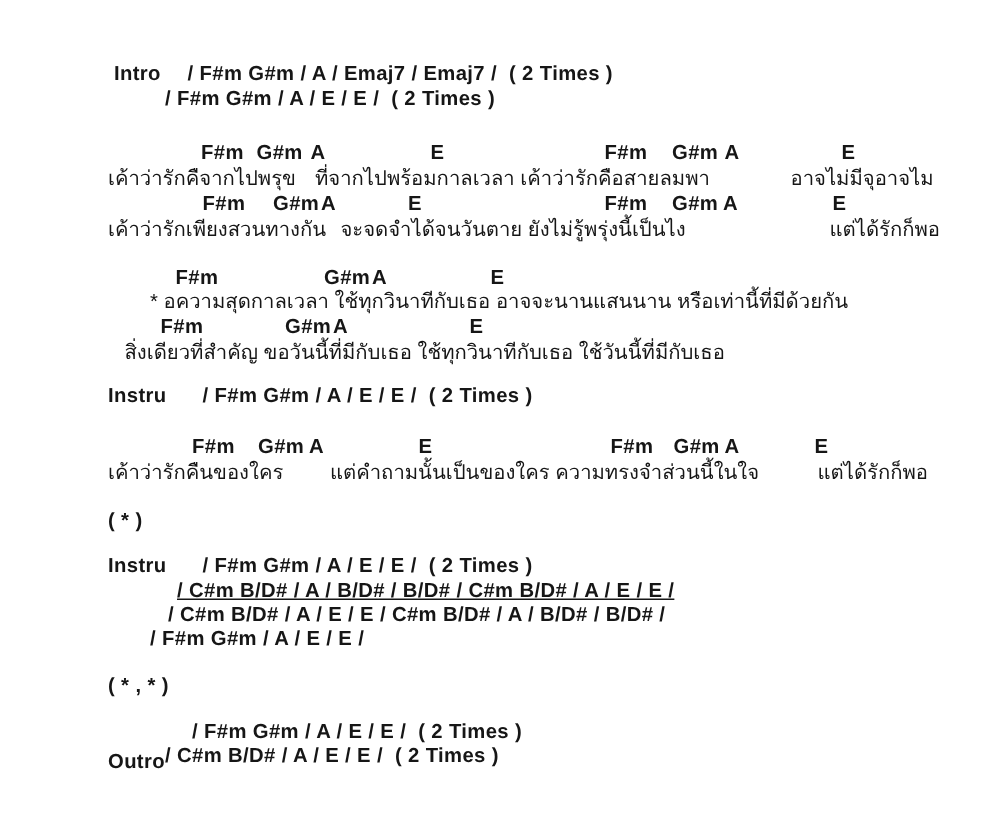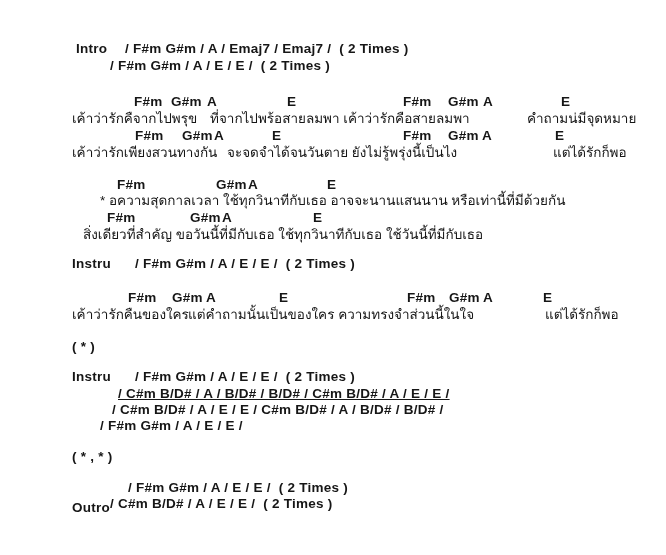--- a/index.html
+++ b/index.html
@@ -39,22 +39,22 @@
       <span class="seg bold" style="left: 171px;">G#m</span>
       <span class="seg bold" style="left: 207px;">A</span>
       <span class="seg bold" style="left: 287px;">E</span>
       <span class="seg bold" style="left: 403px;">F#m</span>
       <span class="seg bold" style="left: 448px;">G#m</span>
       <span class="seg bold" style="left: 483px;">A</span>
       <span class="seg bold" style="left: 561px;">E</span>
     </div>
     <div class="line lyrics" style="top: 110px;">
       <span class="seg thai" style="left: 72px;">เค้าว่ารักคืจากไปพรุข</span>
-      <span class="seg thai" style="left: 210px;">ที่จากไปพร้อสายลมพา เค้าว่ารักคือสายลมพา</span>
-      <span class="seg thai" style="left: 527px;">คำถามน่มีจุดหมาย</span>
+      <span class="seg thai" style="left: 210px;">ที่จากไปพร้อมกาลเวลา เค้าว่ารักคือสายลมพา</span>
+      <span class="seg thai" style="left: 527px;">อาจไม่มีจุอาจไม</span>
     </div>
     <div class="line chords" style="top: 127px;">
       <span class="seg bold" style="left: 135px;">F#m</span>
       <span class="seg bold" style="left: 182px;">G#m</span>
       <span class="seg bold" style="left: 214px;">A</span>
       <span class="seg bold" style="left: 272px;">E</span>
       <span class="seg bold" style="left: 403px;">F#m</span>
       <span class="seg bold" style="left: 448px;">G#m</span>
       <span class="seg bold" style="left: 482px;">A</span>
       <span class="seg bold" style="left: 555px;">E</span>
@@ -91,21 +91,21 @@
       <span class="seg bold" style="left: 172px;">G#m</span>
       <span class="seg bold" style="left: 206px;">A</span>
       <span class="seg bold" style="left: 279px;">E</span>
       <span class="seg bold" style="left: 407px;">F#m</span>
       <span class="seg bold" style="left: 449px;">G#m</span>
       <span class="seg bold" style="left: 483px;">A</span>
       <span class="seg bold" style="left: 543px;">E</span>
     </div>
     <div class="line lyrics" style="top: 306px;">
       <span class="seg thai" style="left: 72px;">เค้าว่ารักคืนของใคร</span>
-      <span class="seg thai" style="left: 188px; text-align: right;">แต่คำถามนั้นเป็นของใคร ความทรงจำส่วนนี้ในใจ</span>
+      <span class="seg thai" style="left: 220px; text-align: right;">แต่คำถามนั้นเป็นของใคร ความทรงจำส่วนนี้ในใจ</span>
       <span class="seg thai" style="left: 545px;">แต่ได้รักก็พอ</span>
     </div>
     <div class="line marker" style="top: 338px;">
       <span class="seg bold" style="left: 72px;">( * )</span>
     </div>
     <div class="line section" style="top: 368px;">
       <span class="seg bold" style="left: 72px;">Instru</span>
       <span class="seg bold" style="left: 135px;">/ F#m G#m / A / E / E /  ( 2 Times )</span>
     </div>
     <div class="line section" style="top: 385px;">

